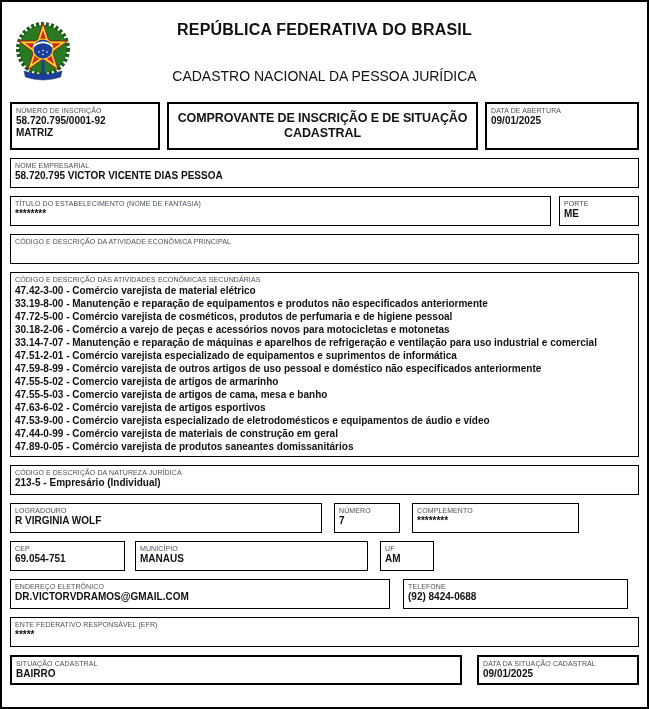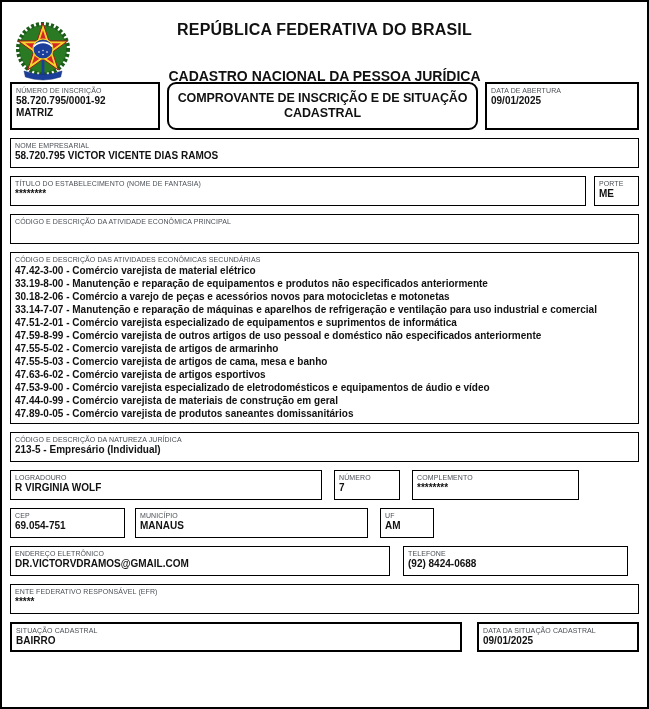--- a/index.html
+++ b/index.html
@@ -13,24 +13,24 @@
     width: 649px;
     height: 709px;
     border: 2px solid #000000;
     position: relative;
     overflow: hidden;
     background: #ffffff;
   }
   .content { padding: 0 8px; }
 
   
-  .hdr { position: relative; height: 80px; }
+  .hdr { position: relative; height: 100px; }
   .emblem { position: absolute; left: 10px; top: 20px; width: 62px; height: 62px; }
   .t1 { padding-top: 19px; text-align: center; font-weight: bold; font-size: 16px; letter-spacing: .2px; }
-  .t2 { margin-top: 29px; text-align: center; font-weight: bold; font-size: 14px; }
+  .t2 { margin-top: 29px; text-align: center; font-weight: normal; font-size: 14px; }
 
   
   .row { display: flex; margin-bottom: 8px; }
   .box {
     border: 1px solid #000000;
     padding: 2px 4px 3px 4px;
     min-height: 30px;
     background: #ffffff;
   }
   .box .lbl {
@@ -50,25 +50,24 @@
   .thick { border-width: 2px; }
   .grow { flex: 1; }
 
   .r1 { height: 48px; }
   .r1-left  { width: 150px; }
   .r1-center {
     flex: 1; margin: 0 7px;
     display: flex; align-items: center; justify-content: center;
     text-align: center; font-weight: bold; font-size: 12.5px; line-height: 15px;
     letter-spacing: -.1px;
-    border-radius: 9px;
   }
   .r1-right { width: 154px; }
 
-  .porte { width: 45px; margin-left: 8px; }
+  .porte { width: 80px; margin-left: 8px; }
 
   .acts .line { font-size: 10px; font-weight: bold; line-height: 13px; color: #111111; }
 
   .w-logradouro { width: 312px; }
   .w-numero { width: 66px; margin-left: 12px; }
   .w-complemento { width: 167px; margin-left: 12px; }
 
   .w-cep { width: 115px; }
   .w-bairro { width: 193px; margin-left: 12px; }
   .w-municipio { width: 233px; margin-left: 10px; }
@@ -121,21 +120,21 @@
       </div>
       <div class="box thick r1-right">
         <span class="lbl">DATA DE ABERTURA</span>
         <span class="val">09/01/2025</span>
       </div>
     </div>
 
     <div class="row">
       <div class="box grow">
         <span class="lbl">NOME EMPRESARIAL</span>
-        <span class="val">58.720.795 VICTOR VICENTE DIAS RAMOS</span>
+        <span class="val">58.720.795 VICTOR VICENTE DIAS PESSOA</span>
       </div>
     </div>
 
     <div class="row">
       <div class="box grow">
         <span class="lbl">TÍTULO DO ESTABELECIMENTO (NOME DE FANTASIA)</span>
         <span class="val">********</span>
       </div>
       <div class="box porte">
         <span class="lbl">PORTE</span>
@@ -148,20 +147,21 @@
         <span class="lbl">CÓDIGO E DESCRIÇÃO DA ATIVIDADE ECONÔMICA PRINCIPAL</span>
       </div>
     </div>
 
     <div class="row">
       <div class="box grow acts">
         <span class="lbl">CÓDIGO E DESCRIÇÃO DAS ATIVIDADES ECONÔMICAS SECUNDÁRIAS</span>
         <div>
             <div class="line">47.42-3-00 - Comércio varejista de material elétrico</div>
             <div class="line">33.19-8-00 - Manutenção e reparação de equipamentos e produtos não especificados anteriormente</div>
+            <div class="line">47.72-5-00 - Comércio varejista de cosméticos, produtos de perfumaria e de higiene pessoal</div>
             <div class="line">30.18-2-06 - Comércio a varejo de peças e acessórios novos para motocicletas e motonetas</div>
             <div class="line">33.14-7-07 - Manutenção e reparação de máquinas e aparelhos de refrigeração e ventilação para uso industrial e comercial</div>
             <div class="line">47.51-2-01 - Comércio varejista especializado de equipamentos e suprimentos de informática</div>
             <div class="line">47.59-8-99 - Comércio varejista de outros artigos de uso pessoal e doméstico não especificados anteriormente</div>
             <div class="line">47.55-5-02 - Comercio varejista de artigos de armarinho</div>
             <div class="line">47.55-5-03 - Comercio varejista de artigos de cama, mesa e banho</div>
             <div class="line">47.63-6-02 - Comércio varejista de artigos esportivos</div>
             <div class="line">47.53-9-00 - Comércio varejista especializado de eletrodomésticos e equipamentos de áudio e vídeo</div>
             <div class="line">47.44-0-99 - Comércio varejista de materiais de construção em geral</div>
             <div class="line">47.89-0-05 - Comércio varejista de produtos saneantes domissanitários</div>

